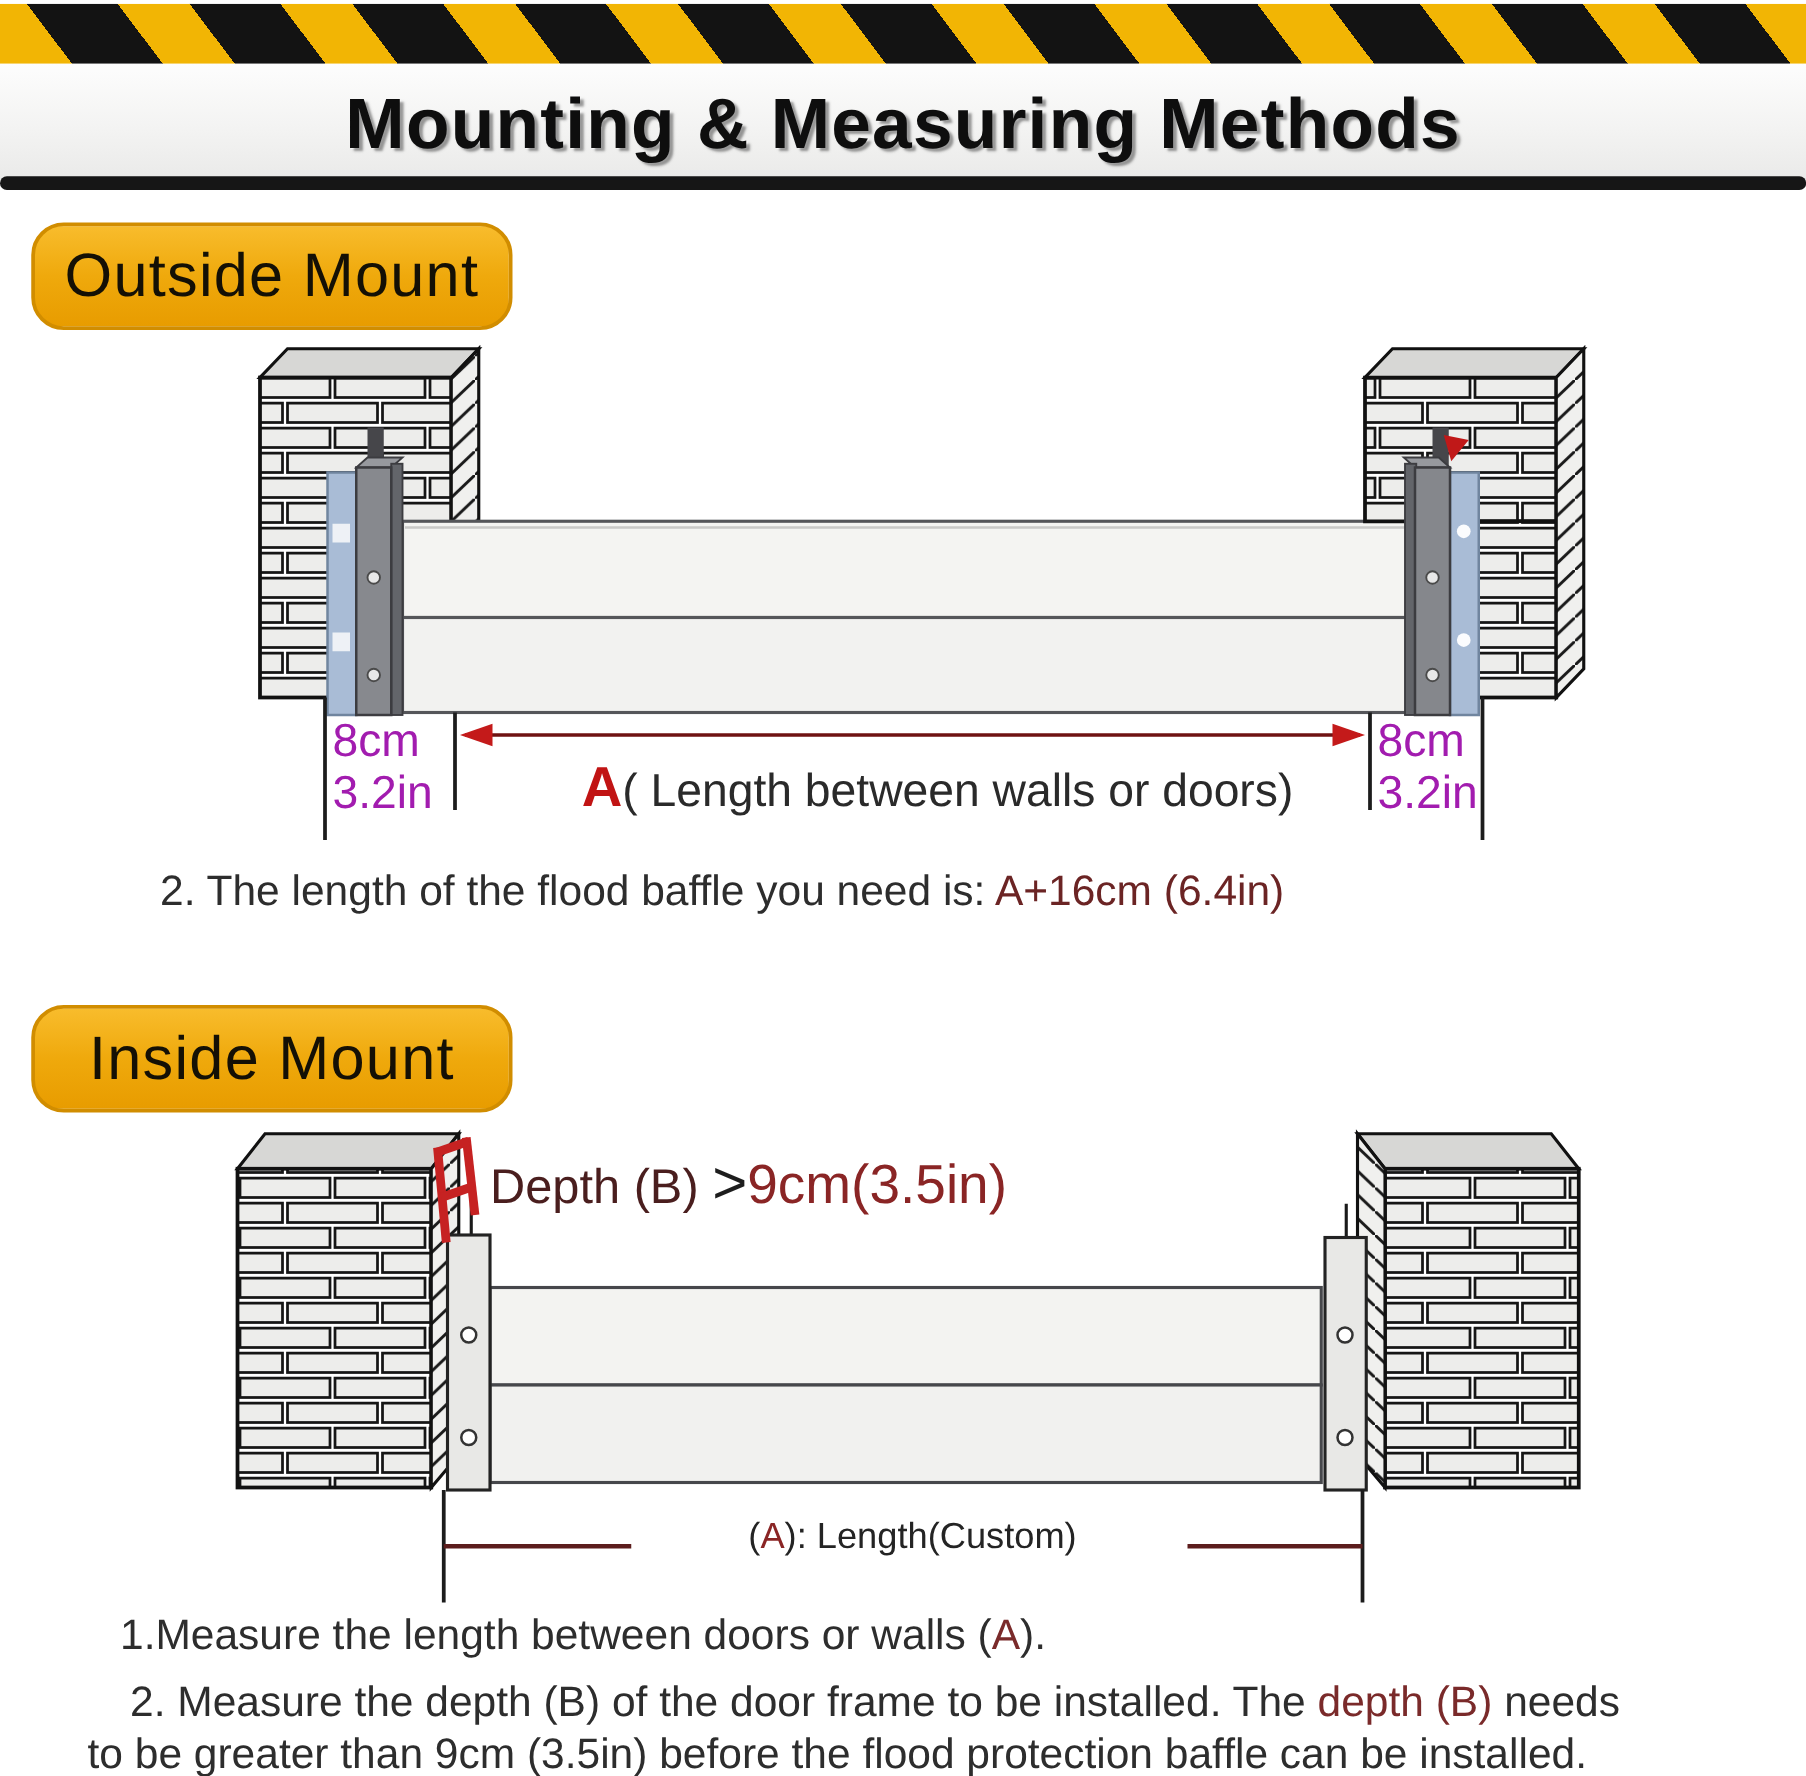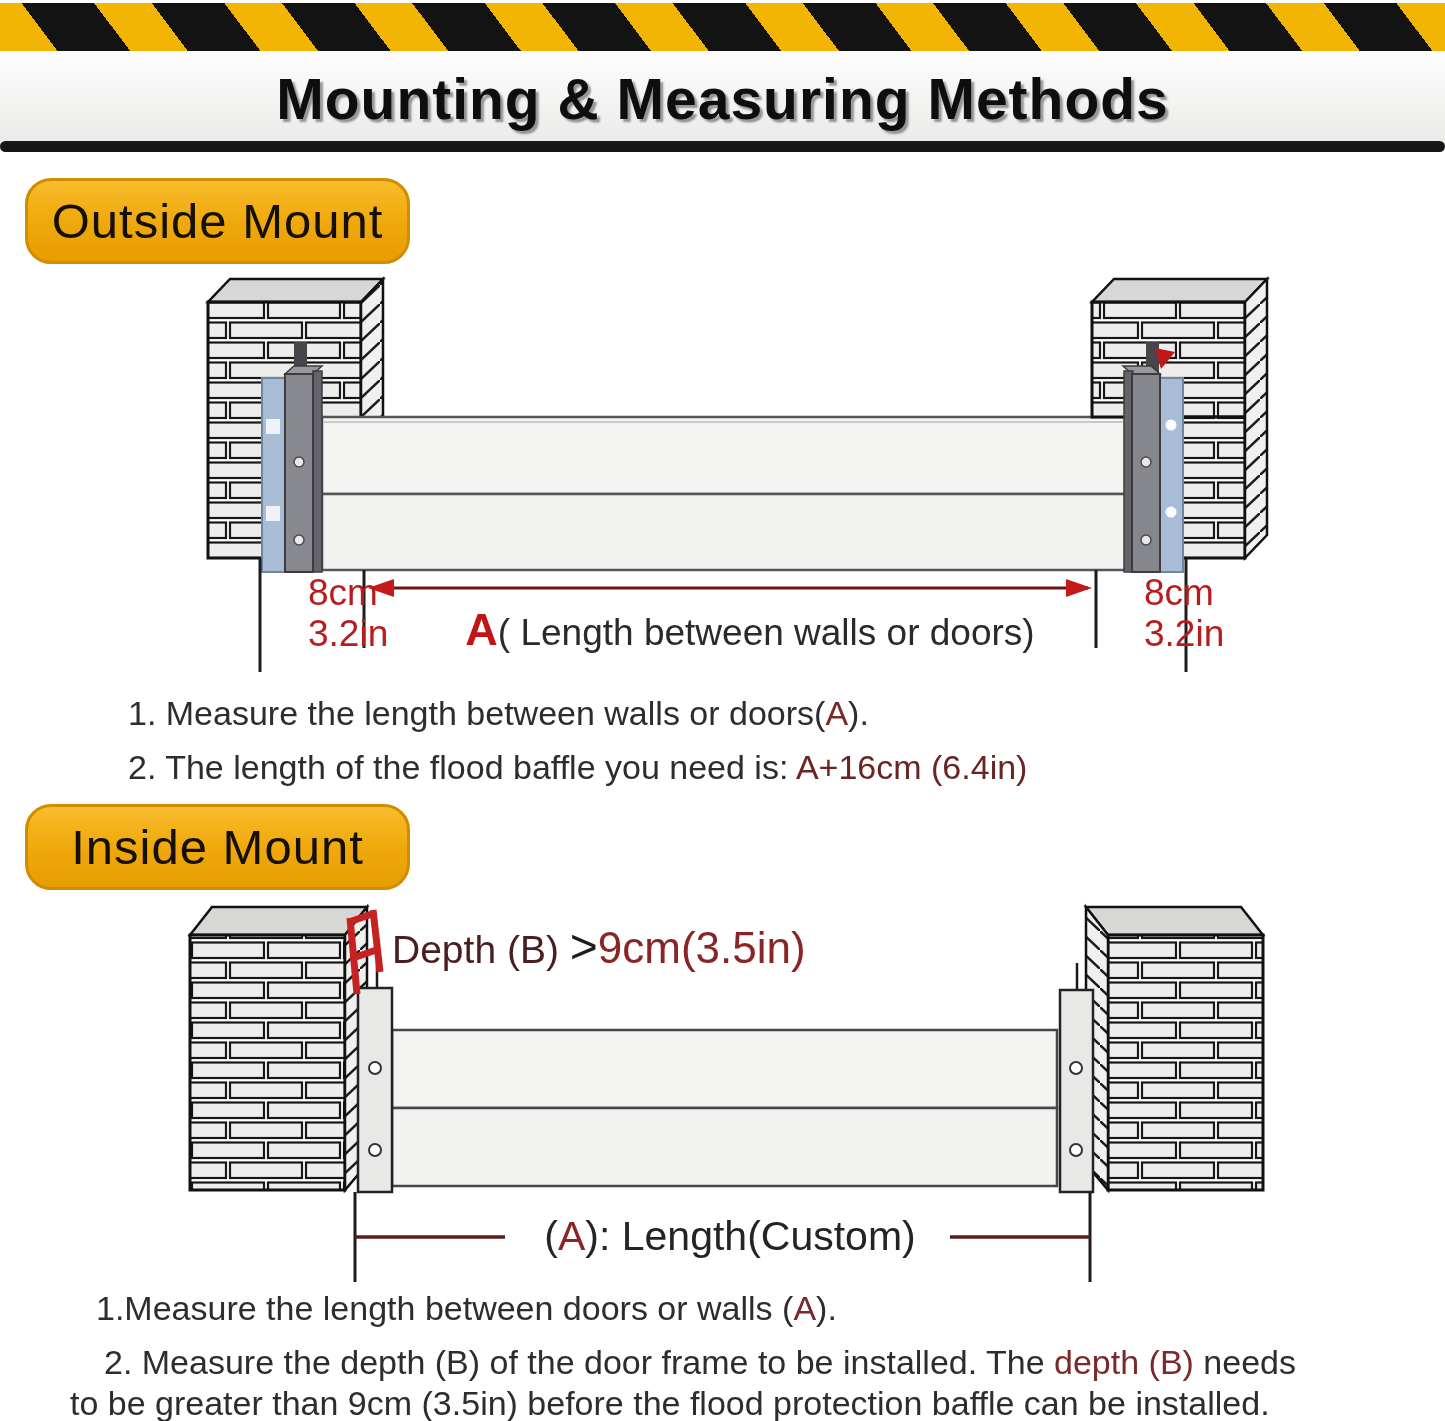--- a/index.html
+++ b/index.html
@@ -29,31 +29,31 @@
   .tag{
     width:385px; height:86px; border-radius:26px; box-sizing:border-box;
     background:linear-gradient(180deg,#f8bc2c 0%,#efa90c 50%,#e89c00 100%);
     border:3px solid #d18d00;
     display:flex; align-items:center; justify-content:center;
     font-size:49px; color:#141005; letter-spacing:1px;
   }
   
   svg.draw{ left:0; top:0; width:1445px; height:1421px; z-index:0; }
   .txt{ z-index:2; white-space:nowrap; }
-  .meas{ font-size:37px; line-height:41px; color:#b91c1c;margin-left:42px; }
+  .meas{ font-size:37px; line-height:41px; color:#a21caf; }
   .span-label{ font-size:37px; color:#2a2a2a; text-align:center; }
   .span-label .bigA{ font-size:45px; font-weight:bold; color:#c11414; }
   .steps{ font-size:34px; color:#2d2d2d; }
   .steps .row{ white-space:nowrap; }
   .em-red{ color:#6b2424; }
   .em-a{ color:#7a2a2a; }
   .depth-label{ font-size:39px; color:#4a1e1e; }
   .depth-label .gt{ font-size:48px; color:#1d1d1d; font-weight:400; }
   .depth-label .val{ font-size:44px; color:#8a2525; }
-  .len-label{ font-size:41px; color:#242424; text-align:center; }
+  .len-label{ font-size:29px; color:#242424; text-align:center; }
   .len-label .em-a{ color:#8a2525; }
 </style>
 </head>
 <body>
 
 <div class="page">
 
   <div class="abs stripes"></div>
   <div class="abs title-band">
     <div class="title">Mounting &amp; Measuring Methods</div>
@@ -196,23 +196,20 @@
   </div>
   <div class="abs txt meas" style="left:1102px; top:572px;">
     <div>8cm</div>
     <div>3.2in</div>
   </div>
   <div class="abs txt span-label" style="left:420px; top:604px; width:660px;">
     <span class="bigA">A</span><span>( Length between walls or doors)</span>
   </div>
 
   <div class="abs txt steps" style="left:128px; top:694px;">
-    <div class="row" style="margin-bottom:15px;">
-      <span>1. Measure the length between walls or doors(</span><span class="em-a">A</span><span>).</span>
-    </div>
     <div class="row">
       <span>2. The length of the flood baffle you need is: </span><span class="em-red">A+16cm (6.4in)</span>
     </div>
   </div>
 
   <div class="abs txt depth-label" style="left:392px; top:919px;">
     <span>Depth (B) </span><span class="gt">&gt;</span><span class="val">9cm(3.5in)</span>
   </div>
 
   <div class="abs txt len-label" style="left:505px; top:1213px; width:450px;">

